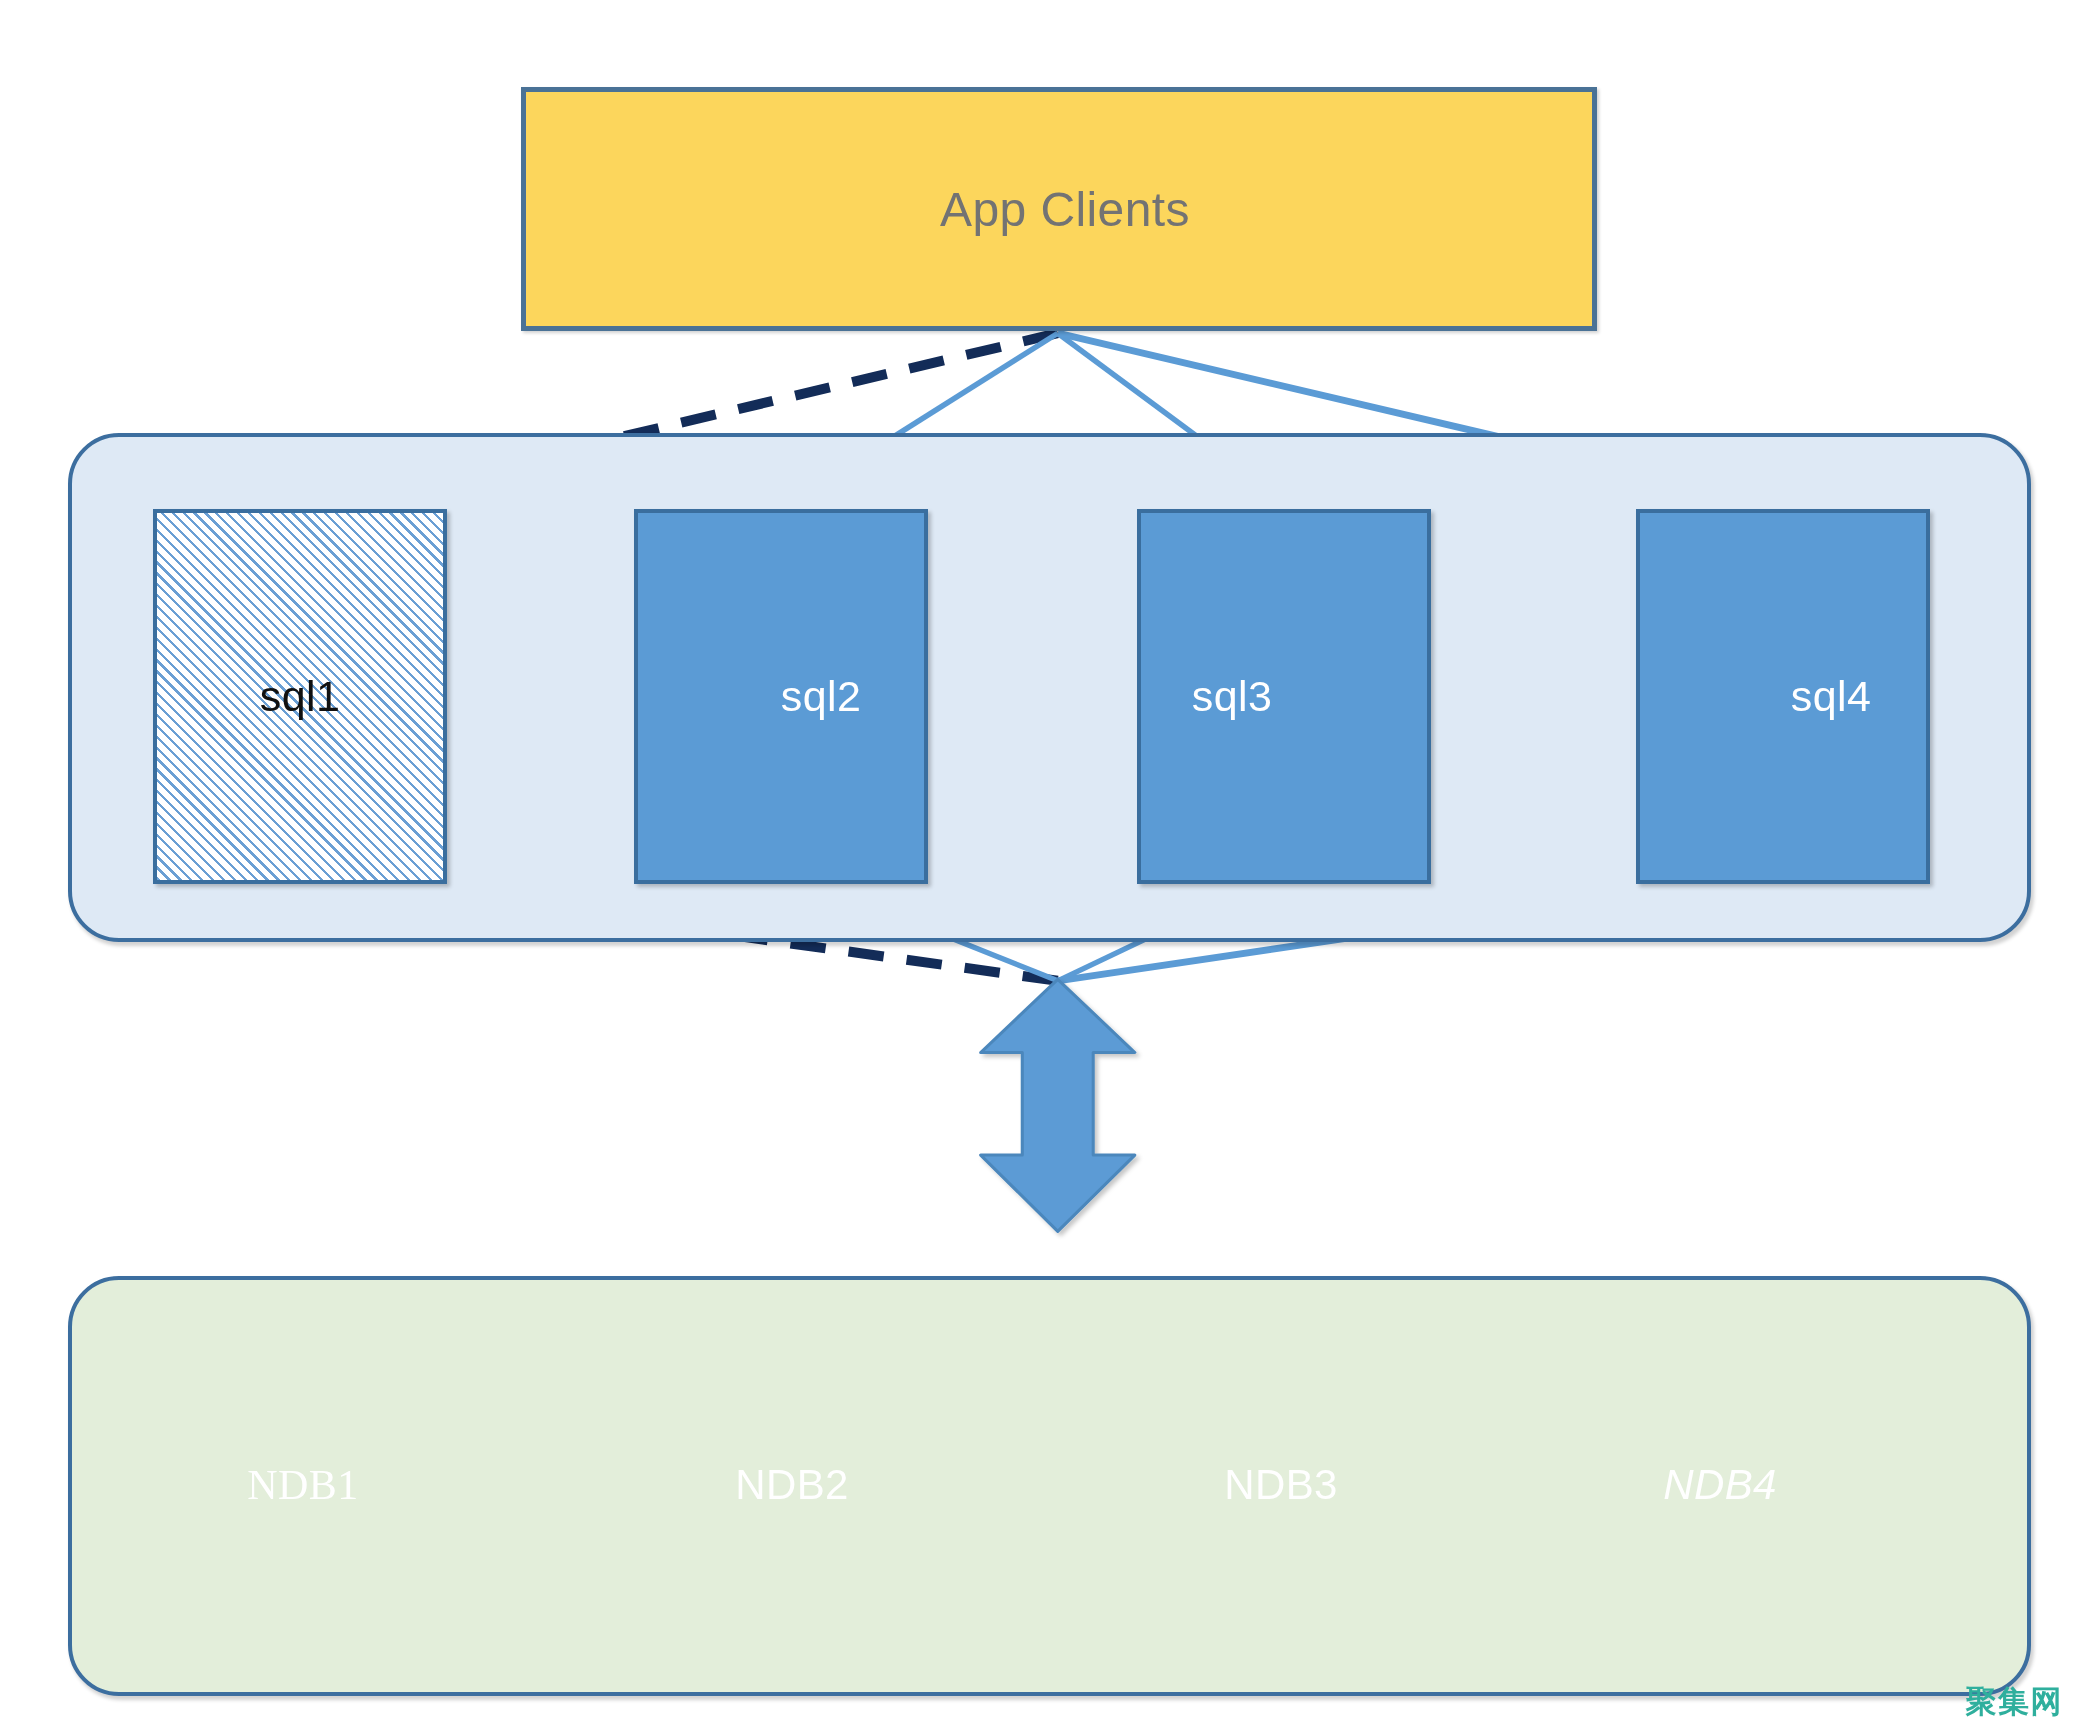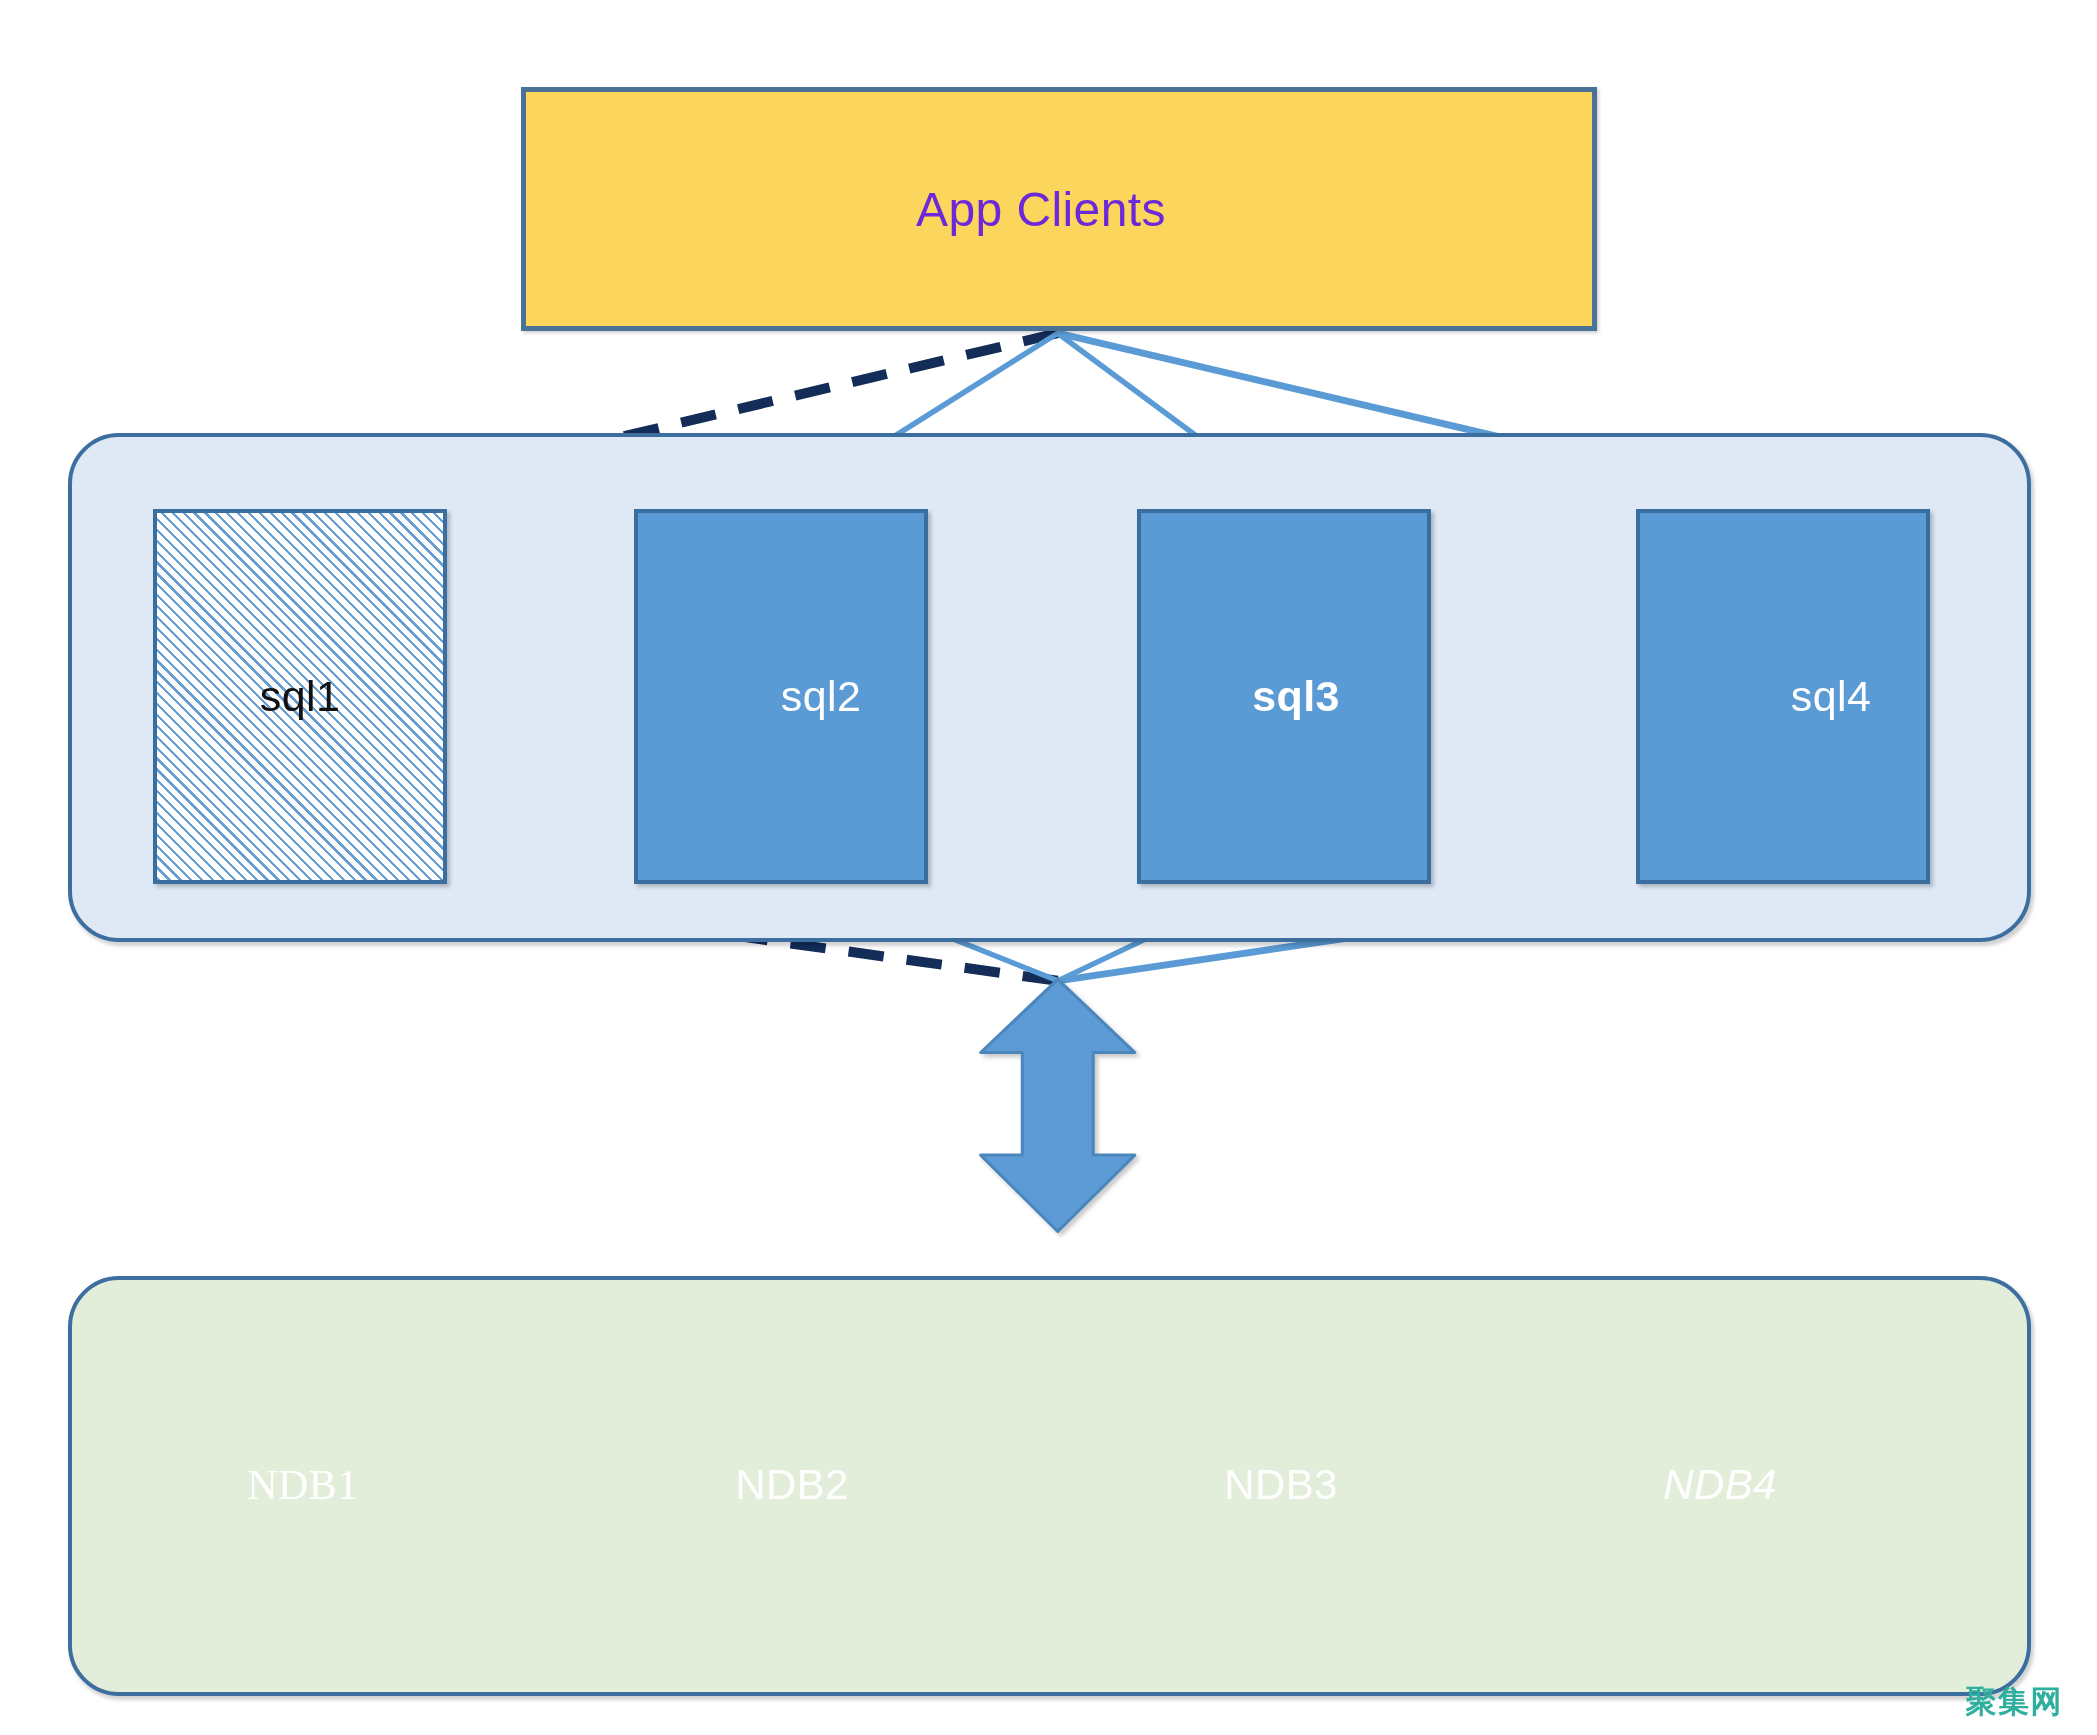--- a/index.html
+++ b/index.html
@@ -33,22 +33,22 @@
   #app-clients-box {
     position: absolute;
     left: 521px; top: 87px;
     width: 1076px; height: 244px;
     background: #FCD65C;
     border: 5.4px solid #4A7296;
     box-sizing: border-box;
     box-shadow: 2.3px 2.3px 3.1px rgba(0,0,0,0.18);
   }
   #app-clients-label {
-    left: 503px; top: 87px; width: 1076px; height: 244px;
-    color: #6d28d9;
+    left: 527px; top: 87px; width: 1076px; height: 244px;
+    color: #737373;
     font-size: 48px;
   }
   
   #sql-layer {
     position: absolute;
     left: 68px; top: 433px;
     width: 1963px; height: 509px;
     background: #DEE9F5;
     border: 4.6px solid #3C6E9F;
     border-radius: 51px;
@@ -191,21 +191,21 @@
 
 <div id="sql-layer"></div>
 
 <div class="sql-node hatched" style="left:153px;"></div>
 <div class="lbl sql-label dark" style="left:153px;">sql1</div>
 
 <div class="sql-node" style="left:634px;"></div>
 <div class="lbl sql-label" style="left:634px;margin-left:40px;">sql2</div>
 
 <div class="sql-node" style="left:1137px;"></div>
-<div class="lbl sql-label" style="left:1149px;font-weight:bold;">sql3</div>
+<div class="lbl sql-label" style="left:1085px;">sql3</div>
 
 <div class="sql-node" style="left:1636px;"></div>
 <div class="lbl sql-label" style="left:1684px;">sql4</div>
 
 <div id="ndb-layer"></div>
 
 <div class="lbl ndb-label" style="left:159px;font-family:Liberation Serif, serif;">NDB1</div>
 <div class="lbl ndb-label" style="left:648px;">NDB2</div>
 <div class="lbl ndb-label" style="left:1137px;">NDB3</div>
 <div class="lbl ndb-label" style="left:1576px;font-style:italic;">NDB4</div>

